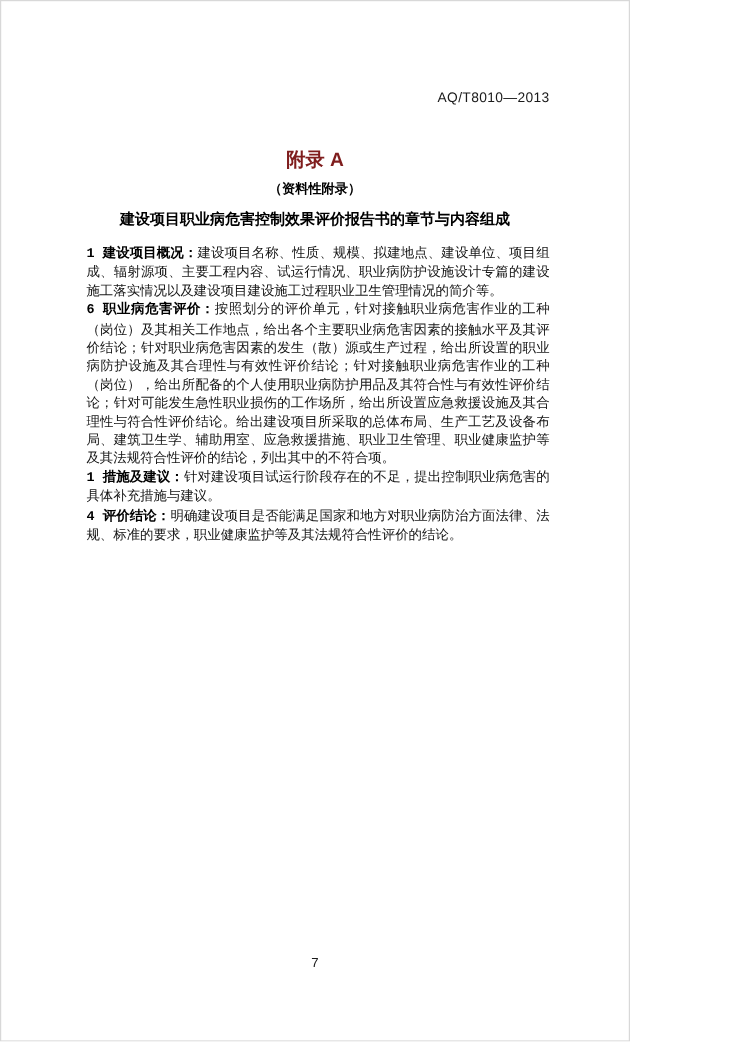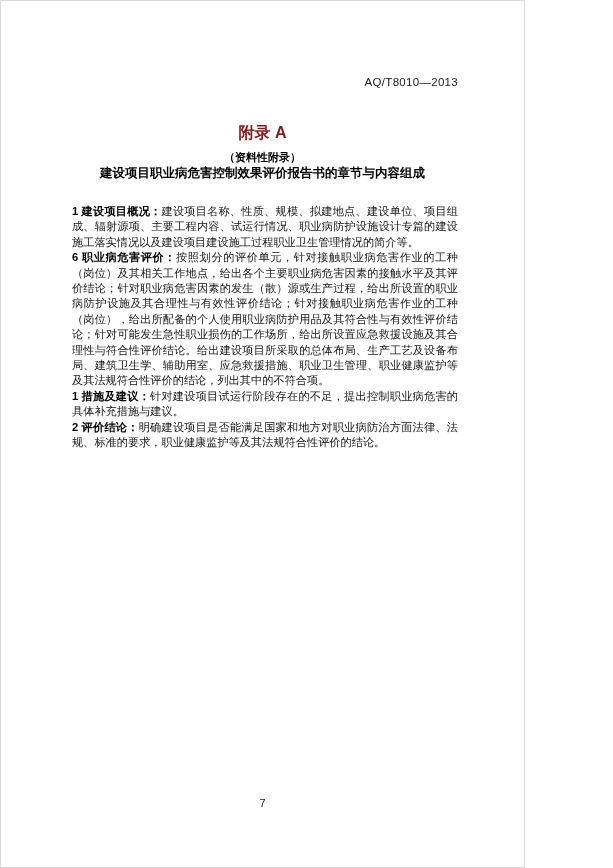--- a/index.html
+++ b/index.html
@@ -45,21 +45,21 @@
     left: 0;
     width: 100%;
     text-align: center;
     font-weight: bold;
     font-size: 11px;
     font-family: "Liberation Sans", "DejaVu Sans", sans-serif;
     color: #000000;
   }
   .doc-title {
     position: absolute;
-    top: 164px;
+    top: 174px;
     left: 0;
     width: 100%;
     text-align: center;
     font-weight: bold;
     font-size: 12.5px;
     font-family: "Liberation Sans", "DejaVu Sans", sans-serif;
     color: #000000;
   }
   .body-text {
     position: absolute;
@@ -71,21 +71,21 @@
     text-align: justify;
     text-justify: inter-ideograph;
     color: #141414;
   }
   .body-text p {
     margin: 0;
     padding: 0;
   }
   .para-label {
     font-weight: bold;
-    font-family: Liberation Sans, sans-serif;
+    font-family: Liberation Mono, monospace;
     color: #000000;
     margin-top: 24px;
   }
   .page-number {
     position: absolute;
     top: 796px;
     left: 0;
     width: 100%;
     text-align: center;
     font-size: 11px;
@@ -103,18 +103,18 @@
   <div class="appendix-heading">附录 A</div>
 
   <div class="appendix-type">（资料性附录）</div>
 
   <div class="doc-title">建设项目职业病危害控制效果评价报告书的章节与内容组成</div>
 
   <div class="body-text">
     <p><span class="para-label">1 建设项目概况：</span><span>建设项目名称、性质、规模、拟建地点、建设单位、项目组成、辐射源项、主要工程内容、试运行情况、职业病防护设施设计专篇的建设施工落实情况以及建设项目建设施工过程职业卫生管理情况的简介等。</span></p>
     <p><span class="para-label">6 职业病危害评价：</span><span>按照划分的评价单元，针对接触职业病危害作业的工种（岗位）及其相关工作地点，给出各个主要职业病危害因素的接触水平及其评价结论；针对职业病危害因素的发生（散）源或生产过程，给出所设置的职业病防护设施及其合理性与有效性评价结论；针对接触职业病危害作业的工种（岗位），给出所配备的个人使用职业病防护用品及其符合性与有效性评价结论；针对可能发生急性职业损伤的工作场所，给出所设置应急救援设施及其合理性与符合性评价结论。给出建设项目所采取的总体布局、生产工艺及设备布局、建筑卫生学、辅助用室、应急救援措施、职业卫生管理、职业健康监护等及其法规符合性评价的结论，列出其中的不符合项。</span></p>
     <p><span class="para-label">1 措施及建议：</span><span>针对建设项目试运行阶段存在的不足，提出控制职业病危害的具体补充措施与建议。</span></p>
-    <p><span class="para-label">2 评价结论：</span><span>明确建设项目是否能满足国家和地方对职业病防治方面法律、法规、标准的要求，职业健康监护等及其法规符合性评价的结论。</span></p>
+    <p><span class="para-label">4 评价结论：</span><span>明确建设项目是否能满足国家和地方对职业病防治方面法律、法规、标准的要求，职业健康监护等及其法规符合性评价的结论。</span></p>
   </div>
 
   <div class="page-number">7</div>
 
 </div>
 
 </body></html>

